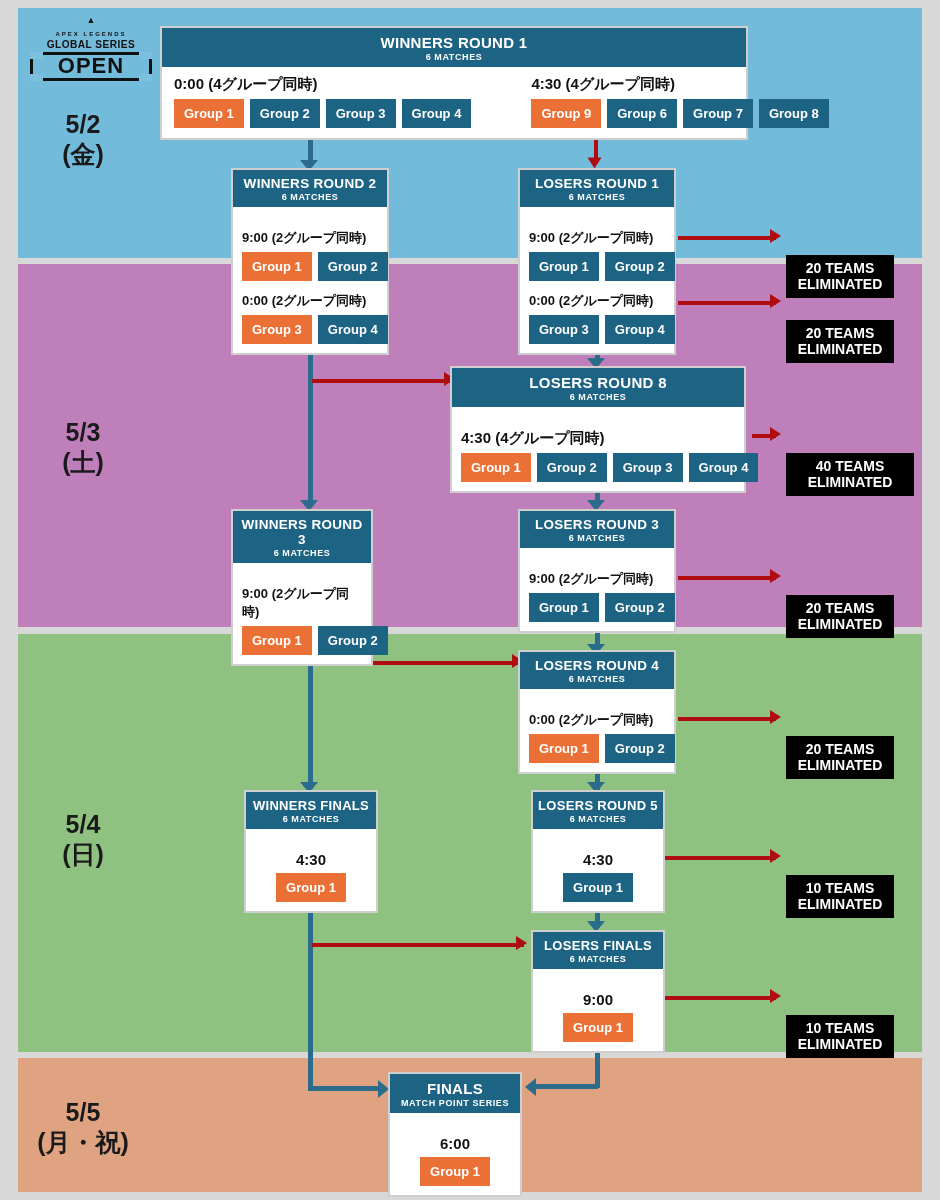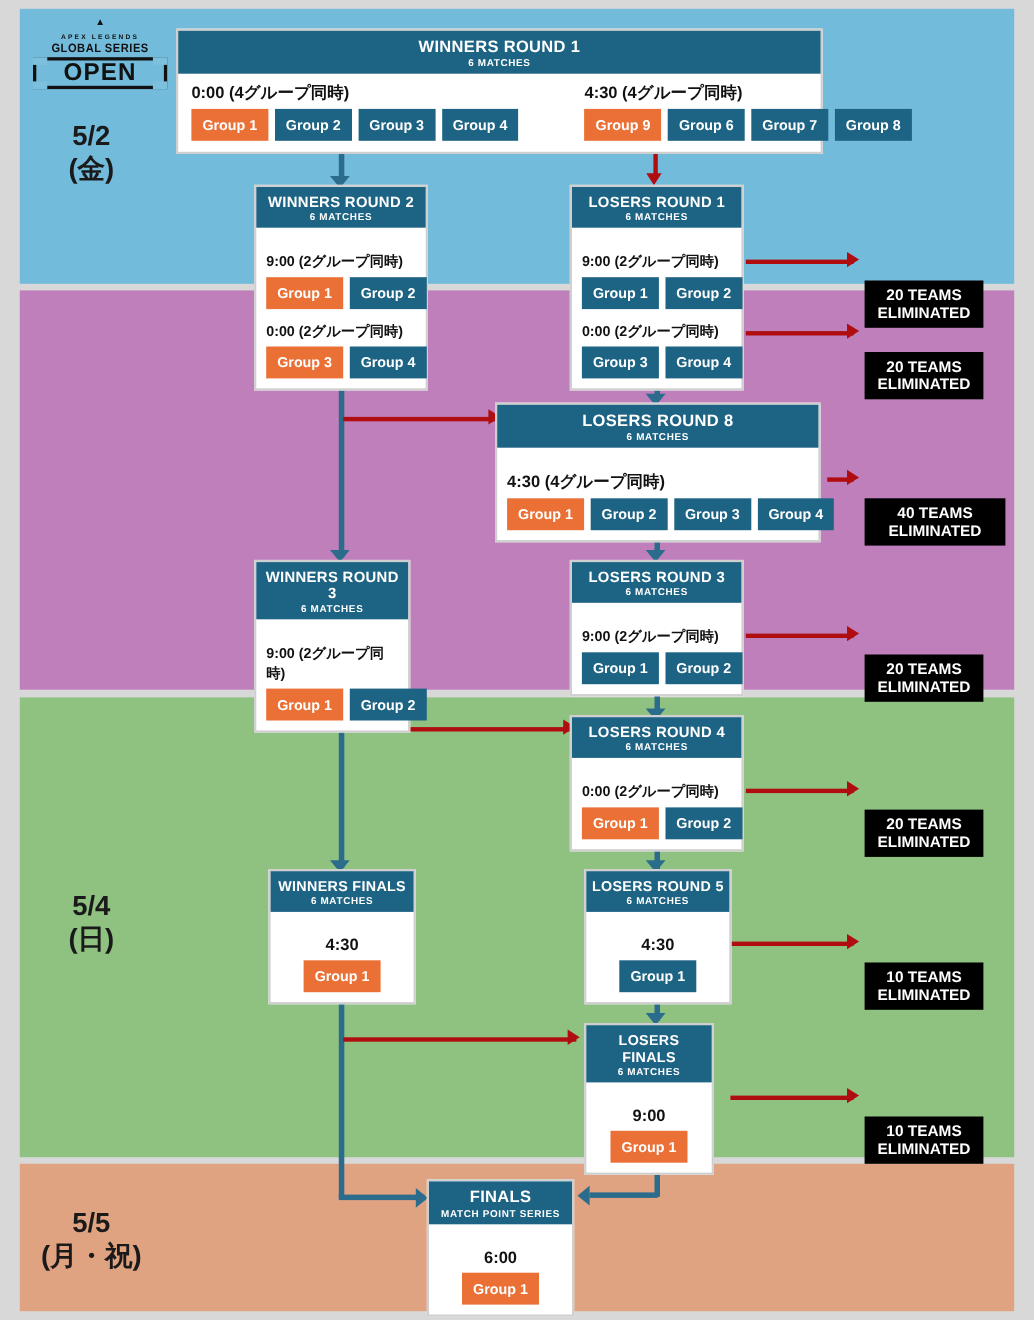--- a/index.html
+++ b/index.html
@@ -109,20 +109,22 @@
 
 <div id="stage">
 
   <div class="band" style="top:8px;height:250px;background:#72bbdb;"></div>
   <div class="band" style="top:264px;height:363px;background:#bf7fbb;"></div>
   <div class="band" style="top:634px;height:418px;background:#8fc280;"></div>
   <div class="band" style="top:1058px;height:134px;background:#e0a381;"></div>
 
   <div class="band-label" style="top:110px;">5/2
 (金)</div>
+  <div class="band-label" style="top:418px;">5/3
+(土)</div>
   <div class="band-label" style="top:810px;">5/4
 (日)</div>
   <div class="band-label" style="top:1098px;">5/5
 (月・祝)</div>
 
   <div class="logo">
     <div class="chev">▲</div>
     <div class="logo-sub">APEX LEGENDS</div>
     <div class="logo-mid">GLOBAL SERIES</div>
     <div class="logo-box">
@@ -353,21 +355,21 @@
     <div class="card-body">
       <div class="slot">
         <div class="slot-time center">4:30</div>
         <div class="groups center">
           <div class="chip">Group 1</div>
         </div>
       </div>
     </div>
   </div>
 
-  <div class="card" style="left:531px;top:930px;width:118px;">
+  <div class="card" style="left:531px;top:930px;width:134px;">
     <div class="card-head">
       <div class="card-title" style="font-size:13px;">LOSERS FINALS</div>
       <div class="card-sub">6 MATCHES</div>
     </div>
     <div class="card-body">
       <div class="slot">
         <div class="slot-time center">9:00</div>
         <div class="groups center">
           <div class="chip hot">Group 1</div>
         </div>

